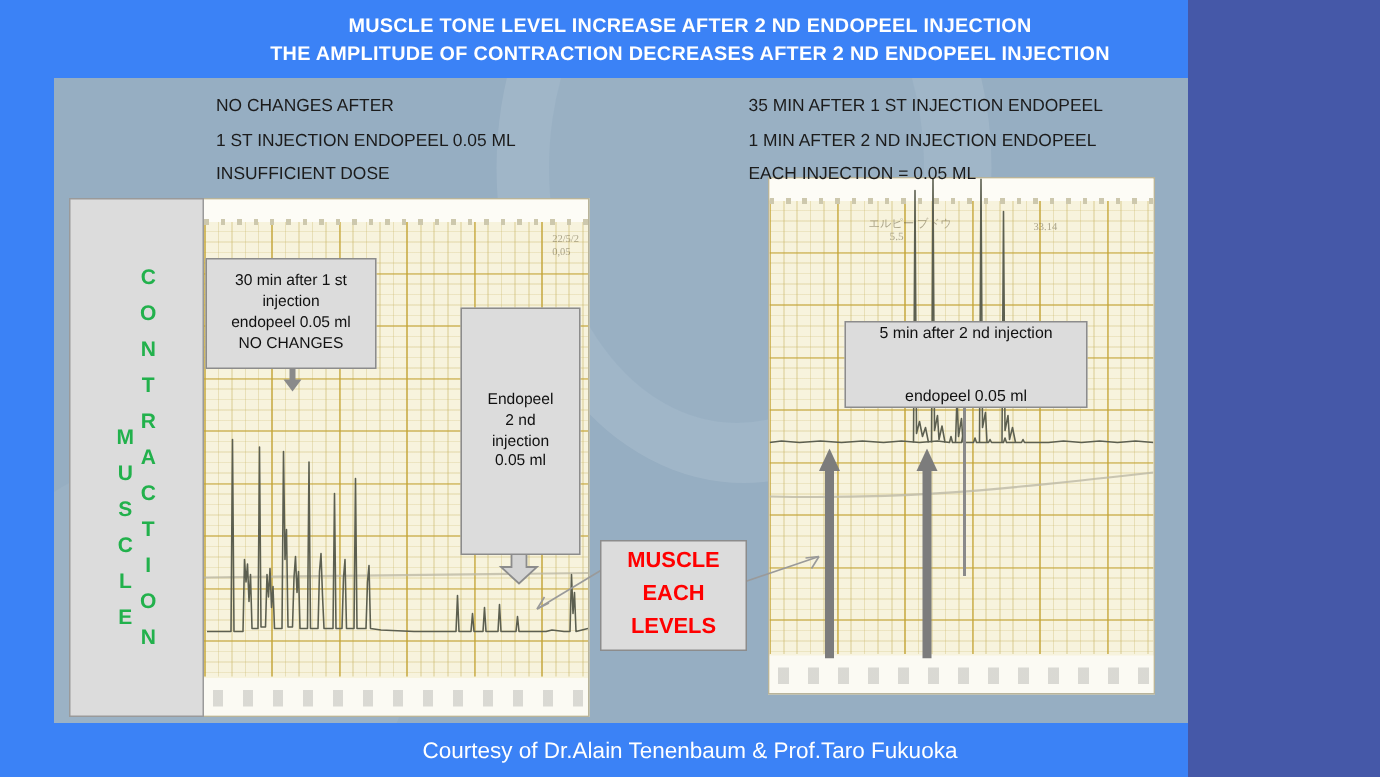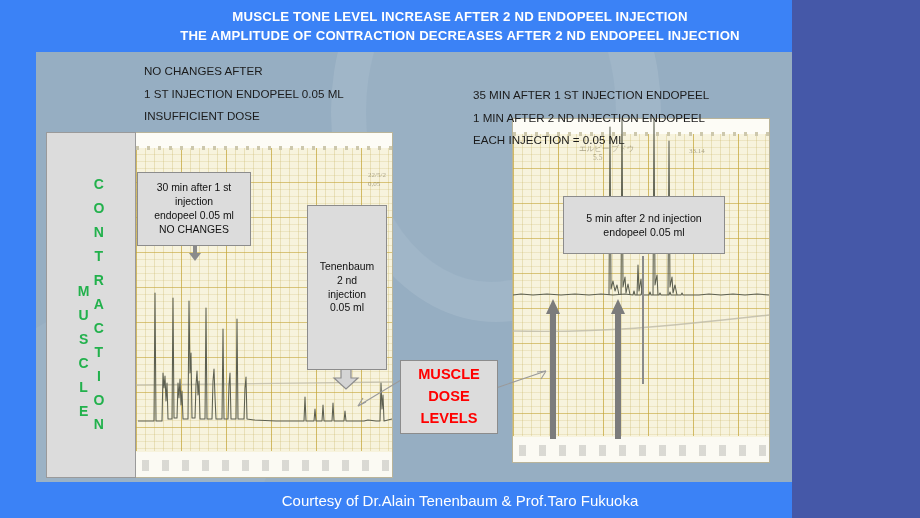--- a/index.html
+++ b/index.html
@@ -20,21 +20,21 @@
                  background:#96aec2;overflow:hidden;}
   
   .swirl{position:absolute;border-radius:50%;background:rgba(255,255,255,.10);}
   .swirl.s1{left:295px;top:-150px;width:330px;height:420px;}
   .swirl.s2{left:330px;top:-110px;width:250px;height:340px;background:rgba(120,150,175,.16);}
   .swirl.s3{left:-60px;top:250px;width:300px;height:260px;background:rgba(255,255,255,.05);}
 
   
   .col-head{position:absolute;color:#1b1b1b;font-size:11.6px;text-align:left;line-height:1.95;z-index:4;}
   .col-head.left{left:108px;top:8px;width:300px;}
-  .col-head.right{left:437px;top:8px;width:350px;margin-top:24px;}
+  .col-head.right{left:463px;top:8px;width:350px;}
   .col-head div{white-space:nowrap;}
 
   
   .vert-box{position:absolute;left:10px;top:80px;width:88px;height:344px;
             background:#dcdcdc;border:1px solid #9a9a9a;z-index:4;
             display:flex;align-items:center;justify-content:center;gap:4px;}
   .vcol{display:flex;flex-direction:column;align-items:center;
         color:#22b14c;font-size:14px;font-weight:600;line-height:1.72;}
   .vcol.muscle{padding-top:92px;}
   .vcol.contraction{padding-bottom:2px;}
@@ -66,21 +66,21 @@
   
   .trace{position:absolute;inset:0;}
 
   
   .callout{position:absolute;background:#dcdcdc;border:1.4px solid #8c8c8c;
            color:#111;text-align:center;z-index:7;
            display:flex;flex-direction:column;align-items:center;justify-content:center;}
   .callout div{line-height:1.34;white-space:nowrap;}
   .c-left  {left:137px;top:172px;width:112px;height:72px;font-size:10.4px;}
   .c-mid   {left:307px;top:205px;width:78px;height:163px;font-size:10.4px;}
-  .c-right {left:563px;top:196px;width:160px;height:56px;font-size:10.6px;}
+  .c-right {left:563px;top:214px;width:160px;height:56px;font-size:10.6px;justify-content:space-between;}
   .c-red   {left:400px;top:360px;width:96px;height:72px;font-size:14.6px;
             color:#ff0000;font-weight:600;line-height:1.5;}
   .c-red div{line-height:1.5;}
 
   
   .arrow-dn{position:absolute;z-index:6;}
   .a-mid{left:332px;top:368px;}
   .a-top{left:188px;top:244px;}
   .conn{position:absolute;background:#8a8a8a;z-index:5;}
   .conn-right{left:642px;top:256px;width:1.6px;height:128px;}
@@ -145,21 +145,21 @@
     </div>
 
     <div class="chart left">
       <div class="paper"></div>
       <div class="grid-fine"></div>
       <div class="grid-bold"></div>
       <div class="paper-top"></div>
       <div class="perf-top"></div>
       <div class="paper-bot"></div>
       <div class="sprockets"></div>
-      <div class="handw" style="right:6px;top:22px;text-align:left;margin-top:16px;">
+      <div class="handw" style="right:6px;top:22px;text-align:left;">
         <span>22/5/2</span><br>
         <span>0,05</span>
       </div>
       <svg class="trace" viewBox="0 0 256 344" preserveAspectRatio="none">
 
         <path d="M0,252 L256,249" stroke="#b9b6a2" stroke-width="1.4" fill="none" opacity=".75"></path>
 
         <path fill="none" stroke="#5c5f50" stroke-width="1.05" stroke-linejoin="round" d="M2,288 L18,288 L19,160 L20,288
                  L26,288 L27,240 L28,255 L29,243 L30,268 L31,250 L32,286
                  L36,286 L37,165 L38,285
@@ -233,34 +233,34 @@
   </div>
 
   <div class="callout c-left">
     <div>30 min after 1 st</div>
     <div>injection</div>
     <div>endopeel 0.05 ml</div>
     <div>NO CHANGES</div>
   </div>
 
   <div class="callout c-mid">
-    <div>Tenenbaum</div>
+    <div>Endopeel</div>
     <div>2 nd</div>
     <div>injection</div>
     <div>0.05 ml</div>
   </div>
 
   <div class="callout c-right">
     <div>5 min after 2 nd injection</div>
     <div>endopeel 0.05 ml</div>
   </div>
 
   <div class="callout c-red">
     <div>MUSCLE</div>
-    <div>DOSE</div>
+    <div>EACH</div>
     <div>LEVELS</div>
   </div>
 
   <svg class="arrow-dn a-mid" width="28" height="22" viewBox="0 0 28 22">
     <polygon points="9,0 19,0 19,10 26,10 14,21 2,10 9,10" fill="#d4d4d4" stroke="#8c8c8c" stroke-width="1.2"></polygon>
   </svg>
 
   <svg class="arrow-dn a-top" width="14" height="18" viewBox="0 0 14 18">
     <rect x="5" y="0" width="4" height="10" fill="#8a8a8a"></rect>
     <polygon points="7,17 13,9 1,9" fill="#8a8a8a"></polygon>

